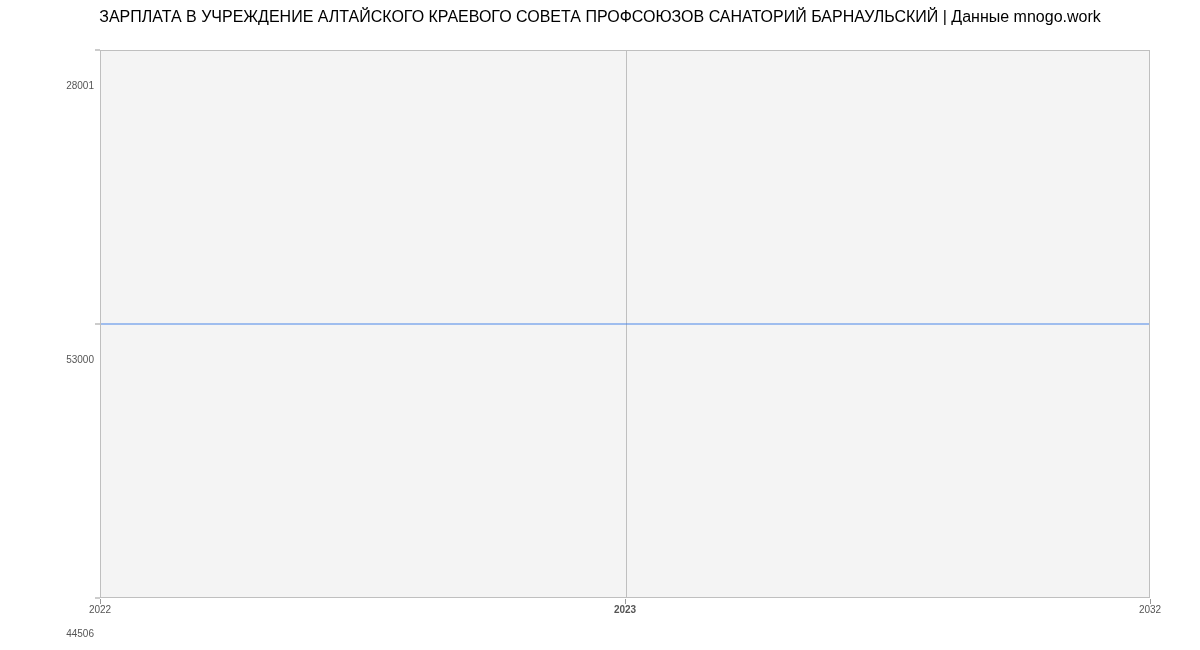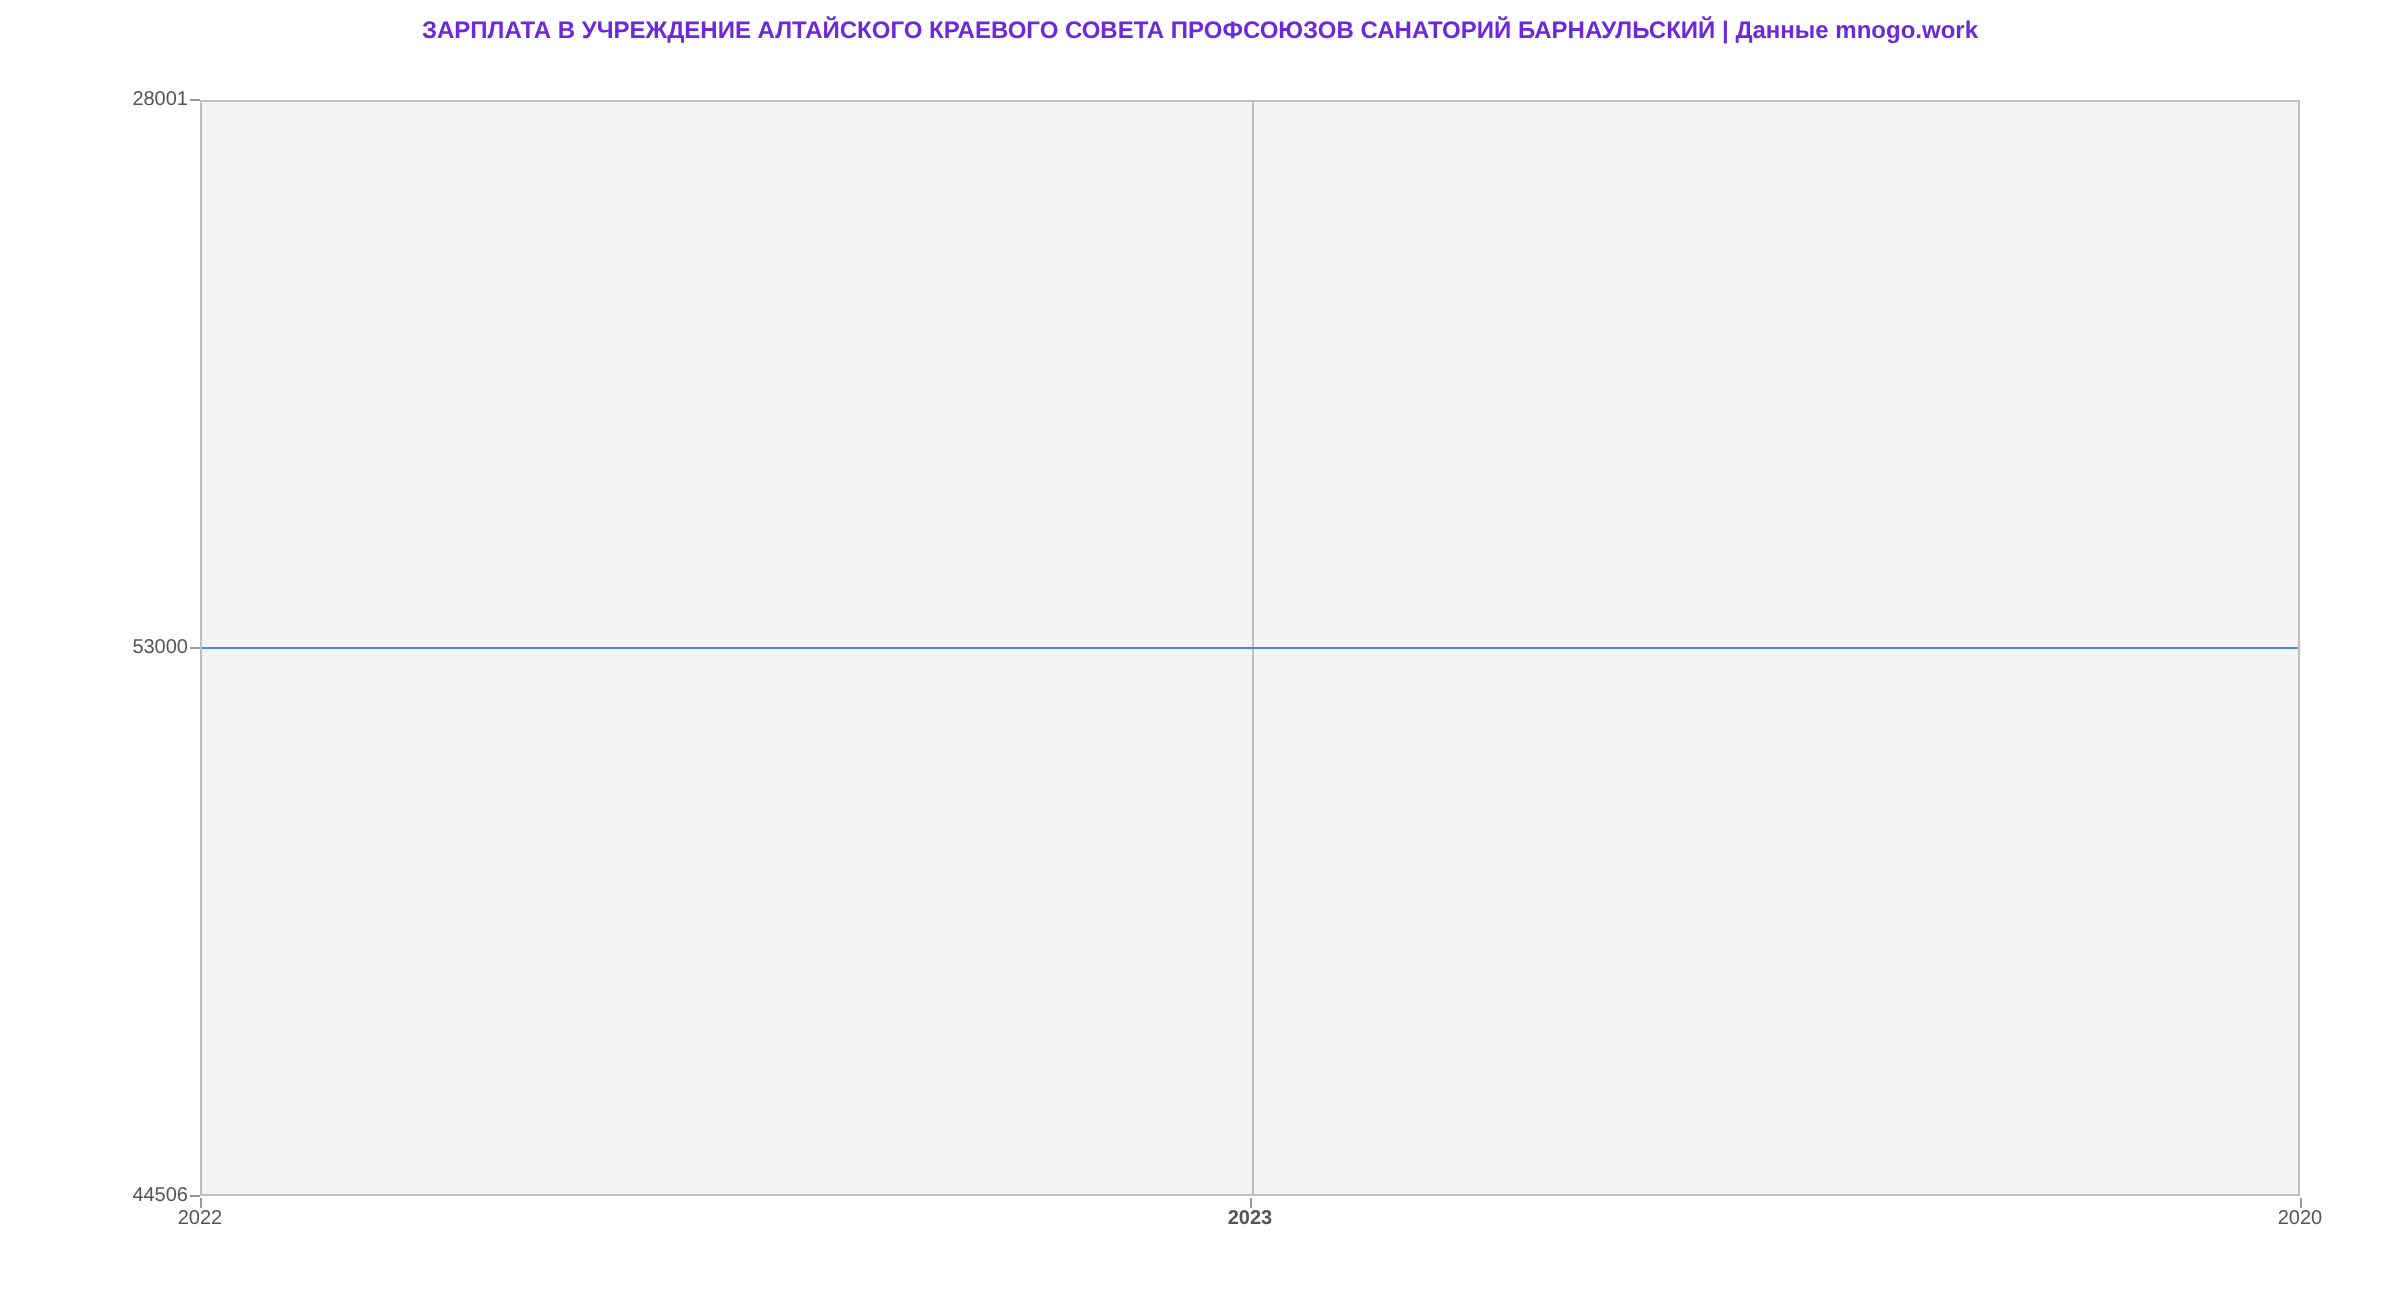--- a/index.html
+++ b/index.html
@@ -9,23 +9,23 @@
       width: 1200px;
       height: 650px;
       position: relative;
     }
     .chart-title {
       position: absolute;
       top: 8px;
       left: 0;
       right: 0;
       text-align: center;
-      font-size: 12px;
-      color: #6d28d9;
-      font-weight: bold;
+      font-size: 16px;
+      color: #000000;
+      font-weight: normal;
     }
     .plot-area {
       position: absolute;
       left: 100px;
       top: 50px;
       width: 1050px;
       height: 548px;
       background: #f4f4f4;
       border: 1px solid #bfbfbf;
     }
@@ -46,20 +46,21 @@
       transform: translateY(-0.5px);
     }
     .y-tick {
       position: absolute;
       right: 1106px;
       text-align: right;
       font-size: 10px;
       color: #555;
       transform: translateY(-50%);
       width: 60px;
+      margin-top: 35px;
     }
     .x-tick {
       position: absolute;
       top: 604px;
       font-size: 10px;
       color: #555;
       transform: translateX(-50%);
     }
     .tick-mark-y {
       position: absolute;
@@ -90,17 +91,17 @@
 <div class="y-tick" style="top: 50px;">28001</div>
 <div class="y-tick" style="top: 324px;">53000</div>
 <div class="y-tick" style="top: 598px;">44506</div>
 
 <div class="tick-mark-y" style="top: 50px;"></div>
 <div class="tick-mark-y" style="top: 324px;"></div>
 <div class="tick-mark-y" style="top: 598px;"></div>
 
 <div class="x-tick" style="left: 100px;">2022</div>
 <div class="x-tick" style="left: 625px; font-weight: bold;">2023</div>
-<div class="x-tick" style="left: 1150px;">2020</div>
+<div class="x-tick" style="left: 1150px;">2032</div>
 
 <div class="tick-mark-x" style="left: 100px;"></div>
 <div class="tick-mark-x" style="left: 625px;"></div>
 <div class="tick-mark-x" style="left: 1150px;"></div>
 
 </body></html>

